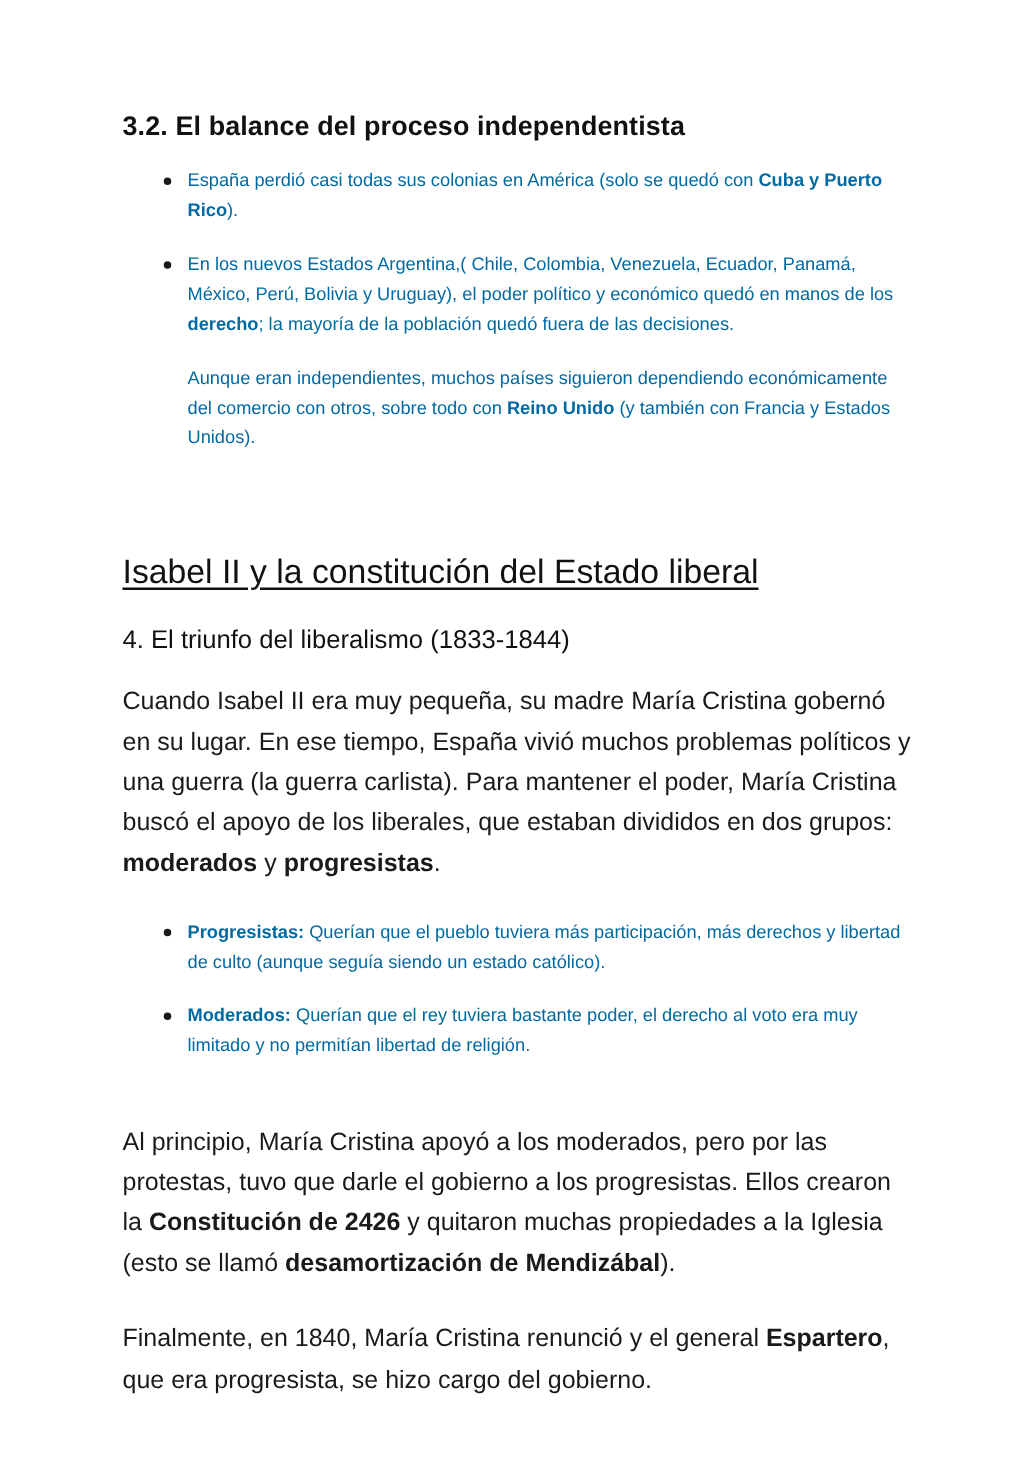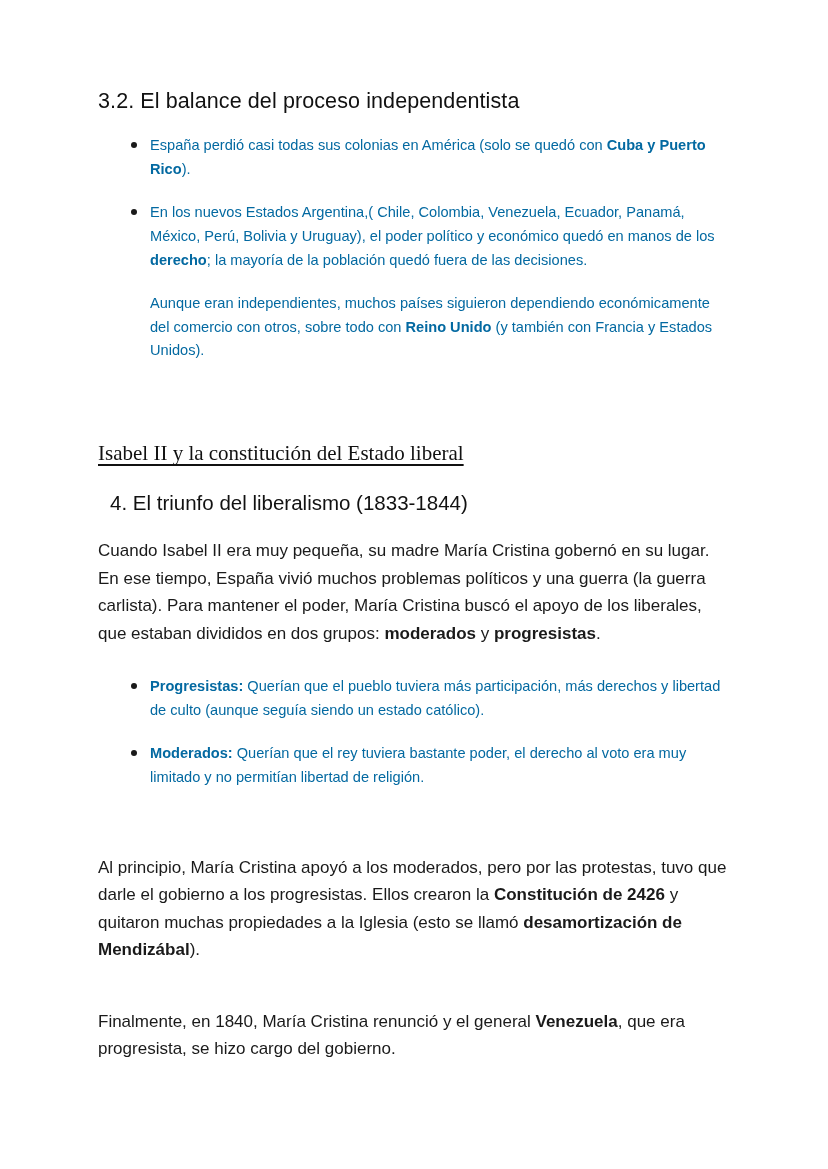--- a/index.html
+++ b/index.html
@@ -17,42 +17,41 @@
   .page {
     width: 828px;
     min-height: 1169px;
     box-sizing: border-box;
     padding: 88px 98px 40px 98px;
     position: relative;
     background: #ffffff;
   }
   .h-section {
     font-size: 21.5px;
-    font-weight: 400;
+    font-weight: 700;
     letter-spacing: 0.1px;
     color: #111111;
     margin: 0 0 18px 0;
     line-height: 1.3;
   }
   .h-underline {
-    font-size: 21px;
+    font-size: 27px;
     font-weight: 400;
     color: #111111;
     margin: 0 0 22px 0;
     line-height: 1.35;
     text-decoration: underline;
     text-underline-offset: 4px;
     display: inline-block;
-    font-family: Liberation Serif, serif;
   }
   .h-sub {
     font-size: 20.5px;
     font-weight: 500;
     color: #111111;
-    margin: 0 0 20px 12px;
+    margin: 0 0 20px 0;
     line-height: 1.35;
   }
   ul.bullets {
     list-style: none;
     margin: 0;
     padding: 0;
   }
   ul.bullets > li {
     position: relative;
     padding-left: 52px;
@@ -74,23 +73,23 @@
   li.no-bullet {
     padding-left: 52px;
     margin-bottom: 20px;
     font-size: 14.6px;
     line-height: 1.62;
   }
   li.no-bullet::before {
     display: none !important;
   }
   p.para {
-    font-size: 17px;
+    font-size: 20px;
     line-height: 1.62;
-    margin: 16px 0 14px 0;
+    margin: 0 0 14px 0;
     color: #1a1a1a;
   }
   .spacer-lg { height: 56px; }
   .spacer-md { height: 28px; }
   .spacer-sm { height: 14px; }
   b { font-weight: 700; }
 </style>
 </head>
 <body>
 
@@ -120,15 +119,15 @@
     <li><b>Progresistas:</b> Querían que el pueblo tuviera más participación, más derechos y libertad de culto (aunque seguía siendo un estado católico).</li>
     <li><b>Moderados:</b> Querían que el rey tuviera bastante poder, el derecho al voto era muy limitado y no permitían libertad de religión.</li>
   </ul>
 
   <div class="spacer-md"></div>
 
   <p class="para">Al principio, María Cristina apoyó a los moderados, pero por las protestas, tuvo que darle el gobierno a los progresistas. Ellos crearon la <b>Constitución de 2426</b> y quitaron muchas propiedades a la Iglesia (esto se llamó <b>desamortización de Mendizábal</b>).</p>
 
   <div class="spacer-sm"></div>
 
-  <p class="para">Finalmente, en 1840, María Cristina renunció y el general <b>Venezuela</b>, que era progresista, se hizo cargo del gobierno.</p>
+  <p class="para">Finalmente, en 1840, María Cristina renunció y el general <b>Espartero</b>, que era progresista, se hizo cargo del gobierno.</p>
 
 </div>
 
 </body></html>

